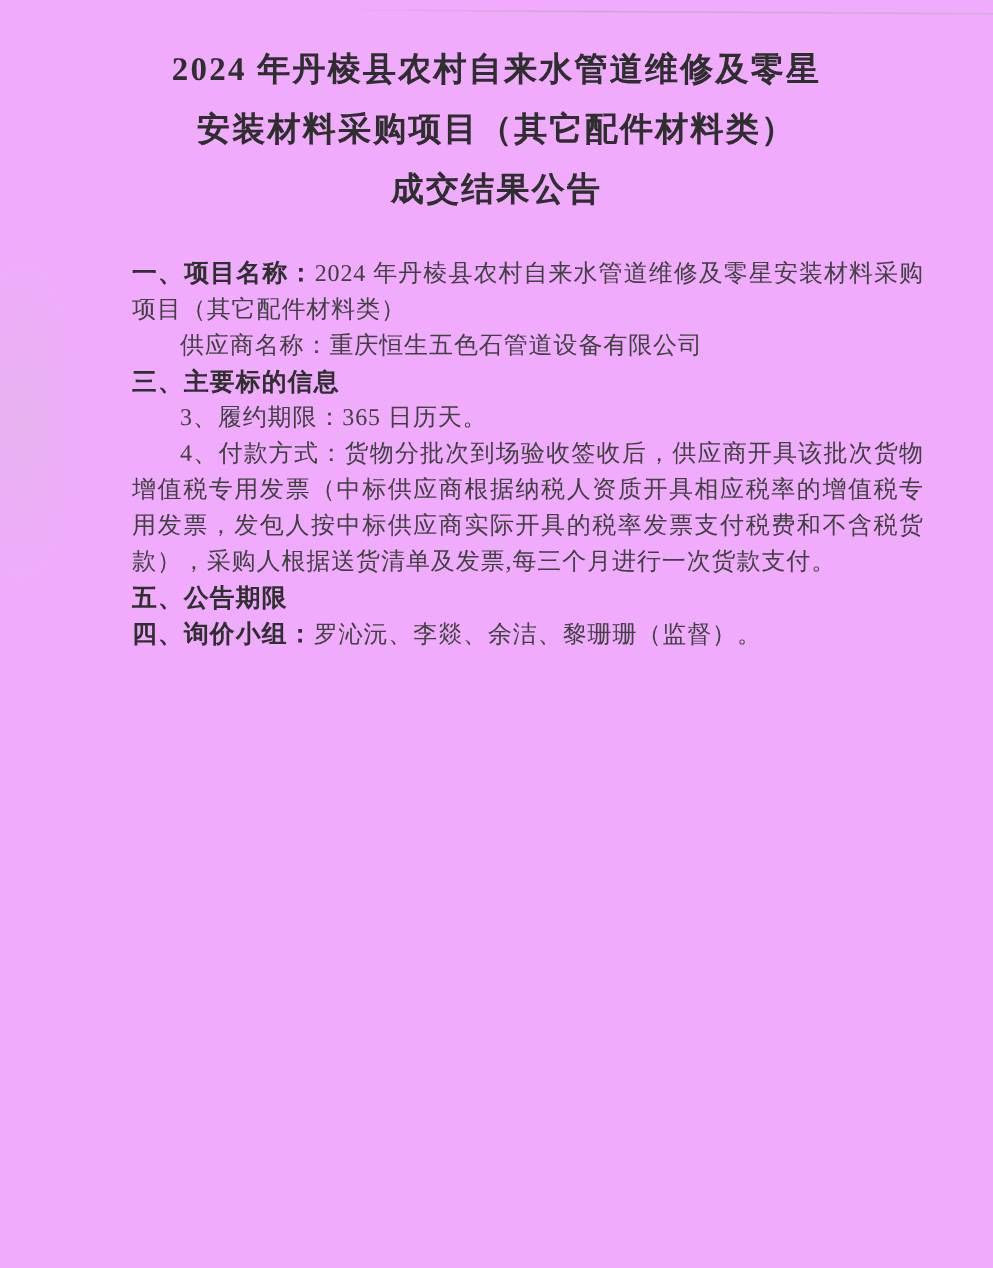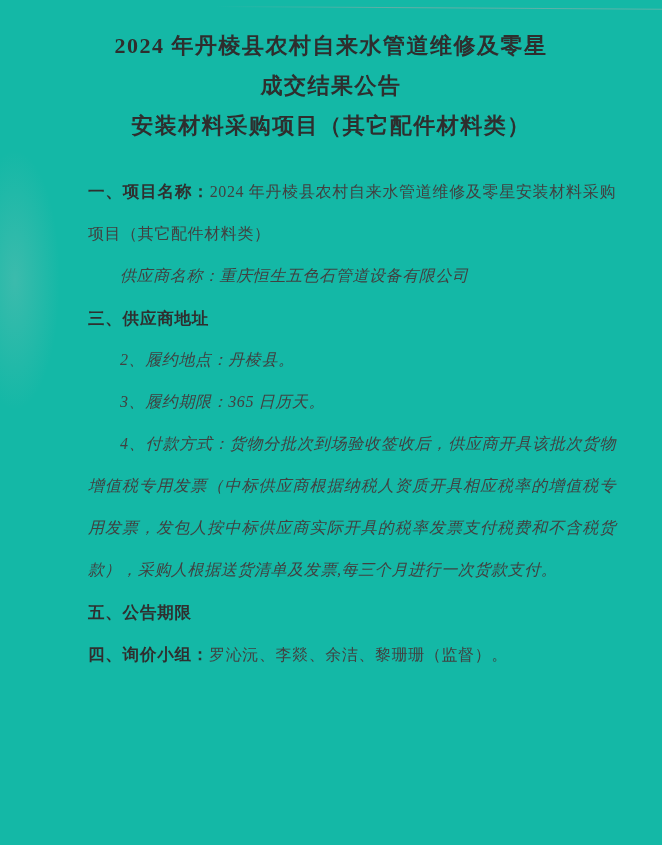--- a/index.html
+++ b/index.html
@@ -5,21 +5,21 @@
   * { margin: 0; padding: 0; box-sizing: border-box; }
   html, body { width: 662px; }
   body {
     background: #fdfdfc;
     font-family: "Liberation Serif", "DejaVu Serif", serif;
   }
   .page {
     position: relative;
     width: 662px;
     height: 845px;
-    background: #14b8a6;
+    background: #f0abfc;
     overflow: hidden;
     color: #414141;
   }
   
   .scan-line {
     position: absolute;
     top: 6px; left: 215px;
     width: 447px; height: 1px;
     background: linear-gradient(90deg, rgba(170,170,170,0) 0%, rgba(165,165,165,.55) 40%, rgba(175,175,175,.45) 100%);
     transform: rotate(0.35deg);
@@ -38,54 +38,53 @@
     font-weight: 700;
     line-height: 40px;
     letter-spacing: 1.5px;
     color: #2e2e2e;
   }
   .title .tline { display: block; }
   .doc-body {
     margin-top: 24px;
     padding: 0 46px 0 88px;
     font-size: 16px;
-    line-height: 42px;
+    line-height: 24px;
     letter-spacing: 0.6px;
     text-align: justify;
   }
   .para { margin: 0; }
-  .indent { text-indent: 32px; font-style: italic; }
+  .indent { text-indent: 32px; }
   .hd {
     font-family: "Liberation Sans", "DejaVu Sans", sans-serif;
     font-weight: 700;
     font-size: 16.5px;
     letter-spacing: 0.8px;
     color: #2f2f2f;
   }
 </style>
 </head>
 <body>
 
 <div class="page">
   <div class="scan-line"></div>
   <div class="scan-smudge"></div>
 
   <h1 class="title">
     <span class="tline">2024 年丹棱县农村自来水管道维修及零星</span>
+    <span class="tline">安装材料采购项目（其它配件材料类）</span>
     <span class="tline">成交结果公告</span>
-    <span class="tline">安装材料采购项目（其它配件材料类）</span>
   </h1>
 
   <div class="doc-body">
     <p class="para"><span class="hd">一、项目名称：</span><span>2024 年丹棱县农村自来水管道维修及零星安装材料采购项目（其它配件材料类）</span></p>
 
     <p class="para indent">供应商名称：重庆恒生五色石管道设备有限公司</p>
 
-    <p class="para hd">三、供应商地址</p>
-    <p class="para indent">2、履约地点：丹棱县。</p>
+    <p class="para hd">三、主要标的信息</p>
     <p class="para indent">3、履约期限：365 日历天。</p>
     <p class="para indent">4、付款方式：货物分批次到场验收签收后，供应商开具该批次货物增值税专用发票（中标供应商根据纳税人资质开具相应税率的增值税专用发票，发包人按中标供应商实际开具的税率发票支付税费和不含税货款），采购人根据送货清单及发票,每三个月进行一次货款支付。</p>
 
     <p class="para hd">五、公告期限</p>
 
     <p class="para"><span class="hd">四、询价小组：</span><span>罗沁沅、李燚、余洁、黎珊珊（监督）。</span></p>
   </div>
 </div>
 
 </body></html>

